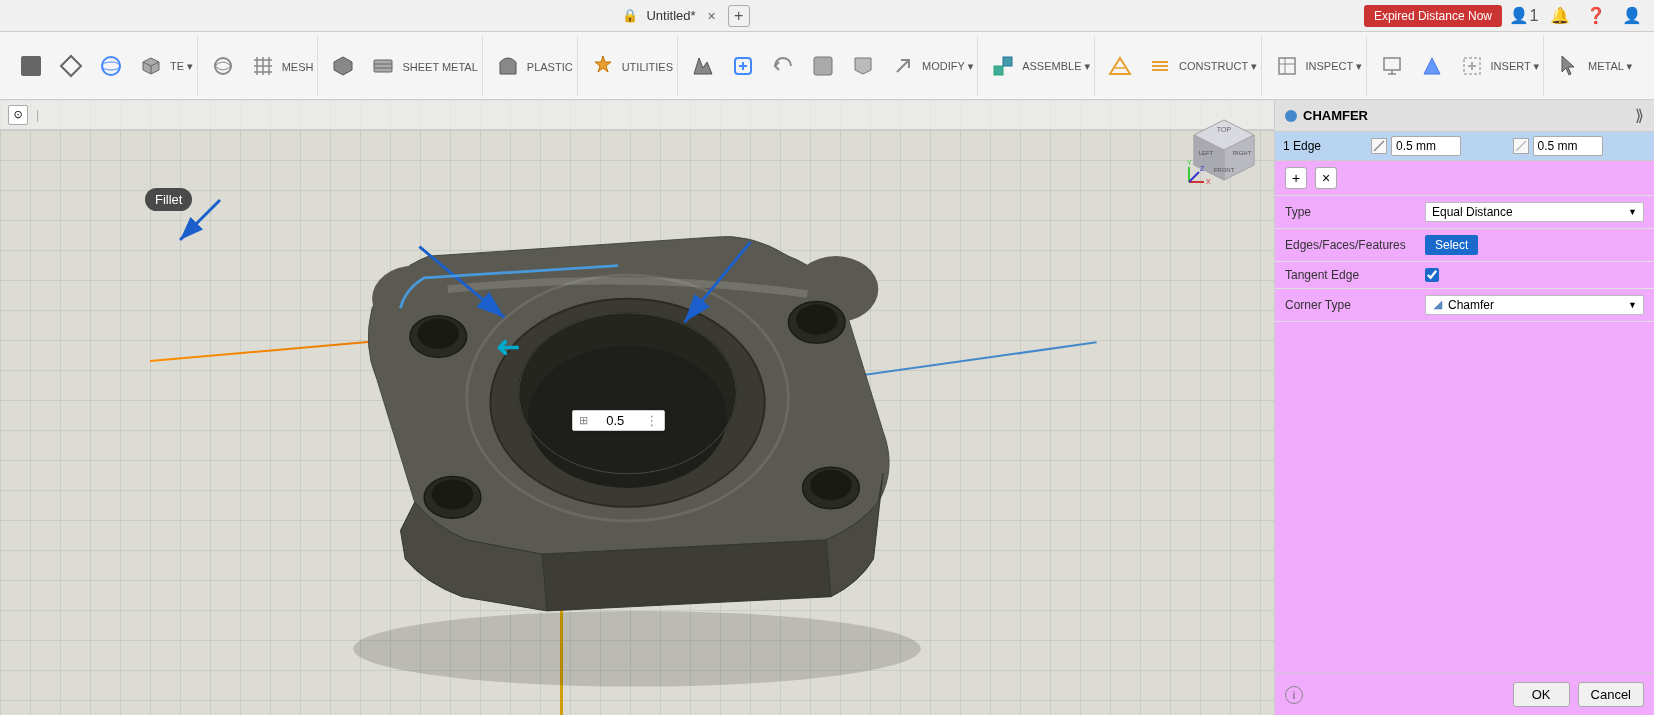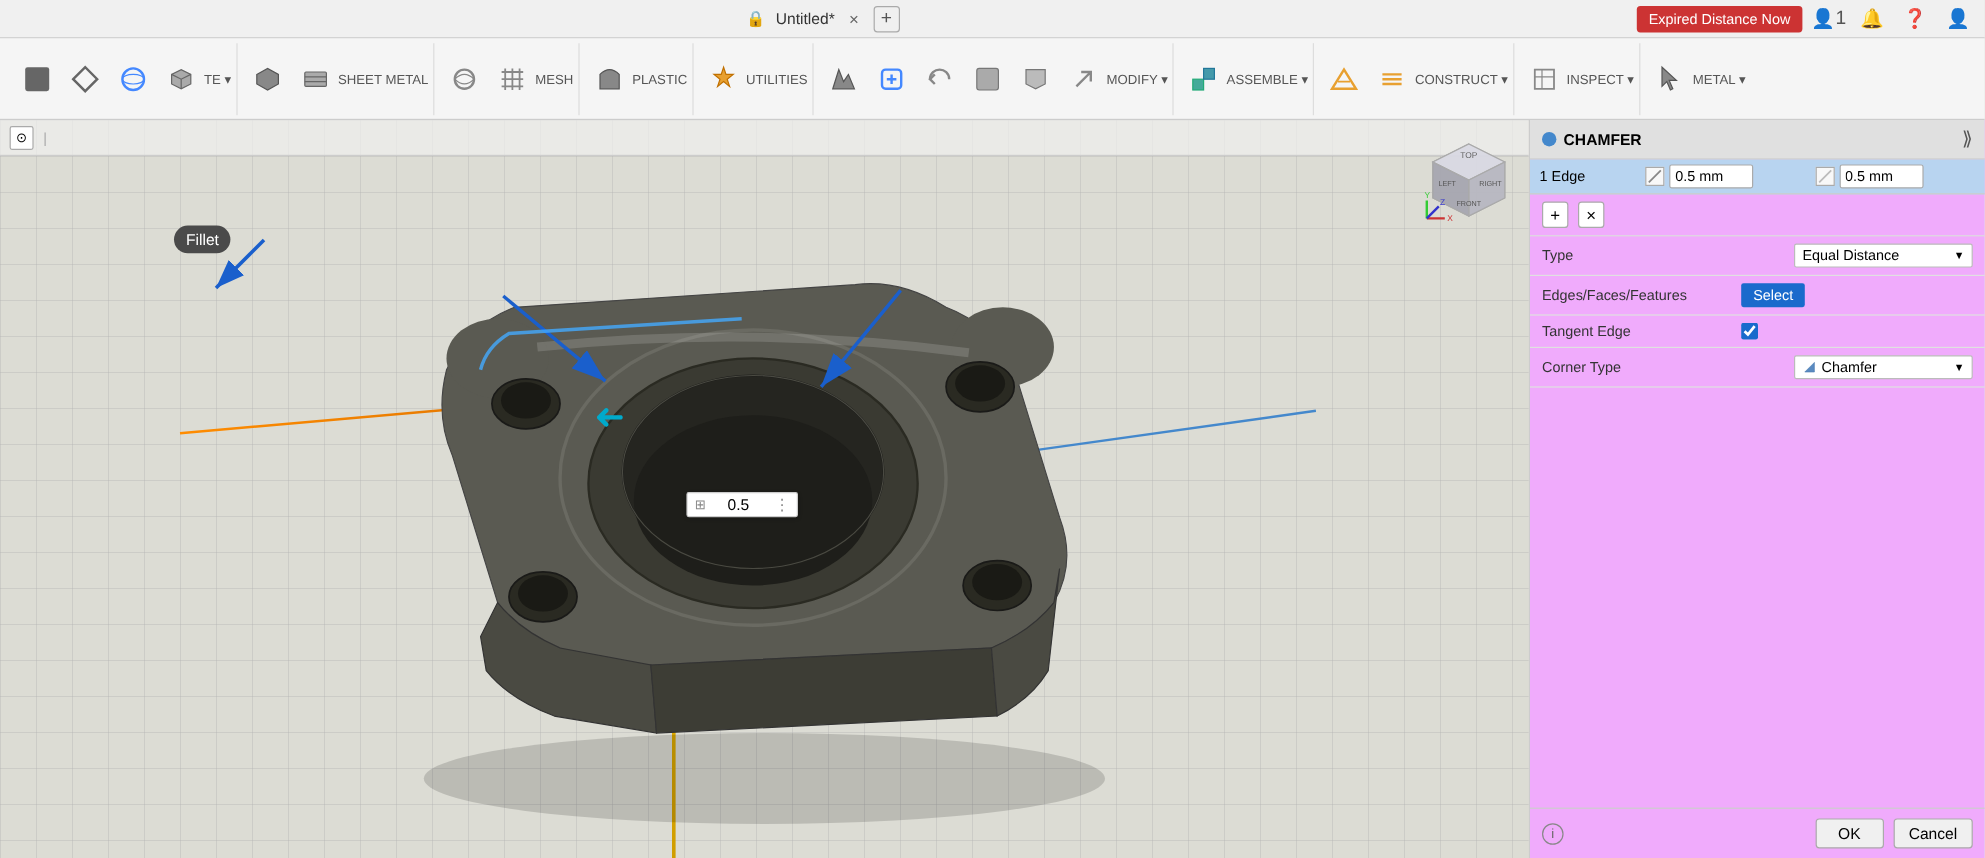--- a/index.html
+++ b/index.html
@@ -138,27 +138,27 @@
     }
     .plus-btn, .minus-btn {
       width: 22px; height: 22px; border: 1px solid #aaa; background: white;
       border-radius: 3px; cursor: pointer; font-size: 14px;
       display: flex; align-items: center; justify-content: center;
     }
 
     
     .prop-row {
       display: flex; align-items: center; padding: 6px 10px;
-      border-bottom: 1px solid #e0e0e0; gap: 26px;
+      border-bottom: 1px solid #e0e0e0; gap: 0;
     }
     .prop-label { flex: 0 0 140px; font-size: 12px; color: #333; }
     .prop-value {
       flex: 1; border: 1px solid #bbb; background: white; padding: 2px 6px;
       font-size: 12px; border-radius: 2px; display: flex; align-items: center;
-      justify-content: space-between; cursor: pointer; margin-left: 44px;
+      justify-content: space-between; cursor: pointer;
     }
     .prop-dropdown-arrow { font-size: 9px; }
     .select-btn {
       background: #1a6acc; color: white; border: none; padding: 3px 10px;
       font-size: 12px; border-radius: 2px; cursor: pointer;
     }
     .checkbox-wrap { display: flex; align-items: center; gap: 4px; }
     .prop-checkbox { width: 14px; height: 14px; accent-color: #1a6acc; }
 
     
@@ -238,58 +238,58 @@
     </div>
     <div class="toolbar-label">
       <span>TE ▾</span>
     </div>
   </div>
 
   <div class="toolbar-group">
     <div class="toolbar-icons">
       <button class="toolbar-icon-btn">
         <svg class="icon-shape" viewBox="0 0 24 24">
+            <circle cx="12" cy="12" r="8" fill="none" stroke="#888" stroke-width="2"></circle>
+            <path d="M4 12 Q12 4 20 12 Q12 20 4 12" fill="none" stroke="#888" stroke-width="1"></path>
+          </svg>
+      </button>
+      <button class="toolbar-icon-btn">
+        <svg class="icon-shape" viewBox="0 0 24 24">
+            <path d="M3 6 L21 6 M3 12 L21 12 M3 18 L21 18 M6 3 L6 21 M12 3 L12 21 M18 3 L18 21" stroke="#888" stroke-width="1.5" fill="none"></path>
+          </svg>
+      </button>
+    </div>
+    <div class="toolbar-label">
+      <span>MESH</span>
+    </div>
+  </div>
+
+  <div class="toolbar-group">
+    <div class="toolbar-icons">
+      <button class="toolbar-icon-btn">
+        <svg class="icon-shape" viewBox="0 0 24 24">
             <path d="M3 8 L12 3 L21 8 L21 16 L12 21 L3 16Z" fill="#888" stroke="#555" stroke-width="1"></path>
           </svg>
       </button>
       <button class="toolbar-icon-btn">
         <svg class="icon-shape" viewBox="0 0 24 24">
             <rect x="3" y="6" width="18" height="12" fill="#aaa" stroke="#666" stroke-width="1" rx="1"></rect>
             <path d="M3 10 L21 10 M3 14 L21 14" stroke="#666" stroke-width="1"></path>
           </svg>
       </button>
     </div>
     <div class="toolbar-label">
       <span>SHEET METAL</span>
     </div>
   </div>
 
   <div class="toolbar-group">
     <div class="toolbar-icons">
       <button class="toolbar-icon-btn">
         <svg class="icon-shape" viewBox="0 0 24 24">
-            <circle cx="12" cy="12" r="8" fill="none" stroke="#888" stroke-width="2"></circle>
-            <path d="M4 12 Q12 4 20 12 Q12 20 4 12" fill="none" stroke="#888" stroke-width="1"></path>
-          </svg>
-      </button>
-      <button class="toolbar-icon-btn">
-        <svg class="icon-shape" viewBox="0 0 24 24">
-            <path d="M3 6 L21 6 M3 12 L21 12 M3 18 L21 18 M6 3 L6 21 M12 3 L12 21 M18 3 L18 21" stroke="#888" stroke-width="1.5" fill="none"></path>
-          </svg>
-      </button>
-    </div>
-    <div class="toolbar-label">
-      <span>MESH</span>
-    </div>
-  </div>
-
-  <div class="toolbar-group">
-    <div class="toolbar-icons">
-      <button class="toolbar-icon-btn">
-        <svg class="icon-shape" viewBox="0 0 24 24">
             <path d="M4 20 L4 8 C4 8 8 4 12 4 C16 4 20 8 20 8 L20 20 Z" fill="#888" stroke="#555" stroke-width="1"></path>
           </svg>
       </button>
     </div>
     <div class="toolbar-label">
       <span>PLASTIC</span>
     </div>
   </div>
 
   <div class="toolbar-group">
@@ -385,20 +385,44 @@
             <path d="M4 4 L20 4 L20 20 L4 20Z" fill="none" stroke="#888" stroke-width="1.5"></path>
             <path d="M4 10 L20 10 M10 4 L10 20" stroke="#888" stroke-width="1"></path>
           </svg>
       </button>
     </div>
     <div class="toolbar-label">
       <span>INSPECT ▾</span>
     </div>
   </div>
 
+  <div class="toolbar-group">
+    <div class="toolbar-icons">
+      <button class="toolbar-icon-btn">
+        <svg class="icon-shape" viewBox="0 0 24 24">
+            <path d="M4 4 L20 4 L20 16 L4 16Z" fill="none" stroke="#888" stroke-width="1.5"></path>
+            <path d="M12 16 L12 20 M8 20 L16 20" stroke="#888" stroke-width="1.5"></path>
+          </svg>
+      </button>
+      <button class="toolbar-icon-btn">
+        <svg class="icon-shape" viewBox="0 0 24 24">
+            <path d="M4 20 L12 4 L20 20 Z" fill="#6699ff" stroke="#4477dd" stroke-width="1"></path>
+          </svg>
+      </button>
+      <button class="toolbar-icon-btn">
+        <svg class="icon-shape" viewBox="0 0 24 24">
+            <rect x="4" y="4" width="16" height="16" fill="none" stroke="#aaa" stroke-width="1.5" stroke-dasharray="3,2"></rect>
+            <path d="M8 12 L16 12 M12 8 L12 16" stroke="#aaa" stroke-width="2"></path>
+          </svg>
+      </button>
+    </div>
+    <div class="toolbar-label">
+      <span>INSERT ▾</span>
+    </div>
+  </div>
 
   <div class="toolbar-group">
     <div class="toolbar-icons">
       <button class="toolbar-icon-btn">
         <svg class="icon-shape" viewBox="0 0 24 24">
             <path d="M5 2 L5 18 L9 14 L12 21 L14 20 L11 13 L17 13Z" fill="#888" stroke="#555" stroke-width="1"></path>
           </svg>
       </button>
     </div>
     <div class="toolbar-label">

